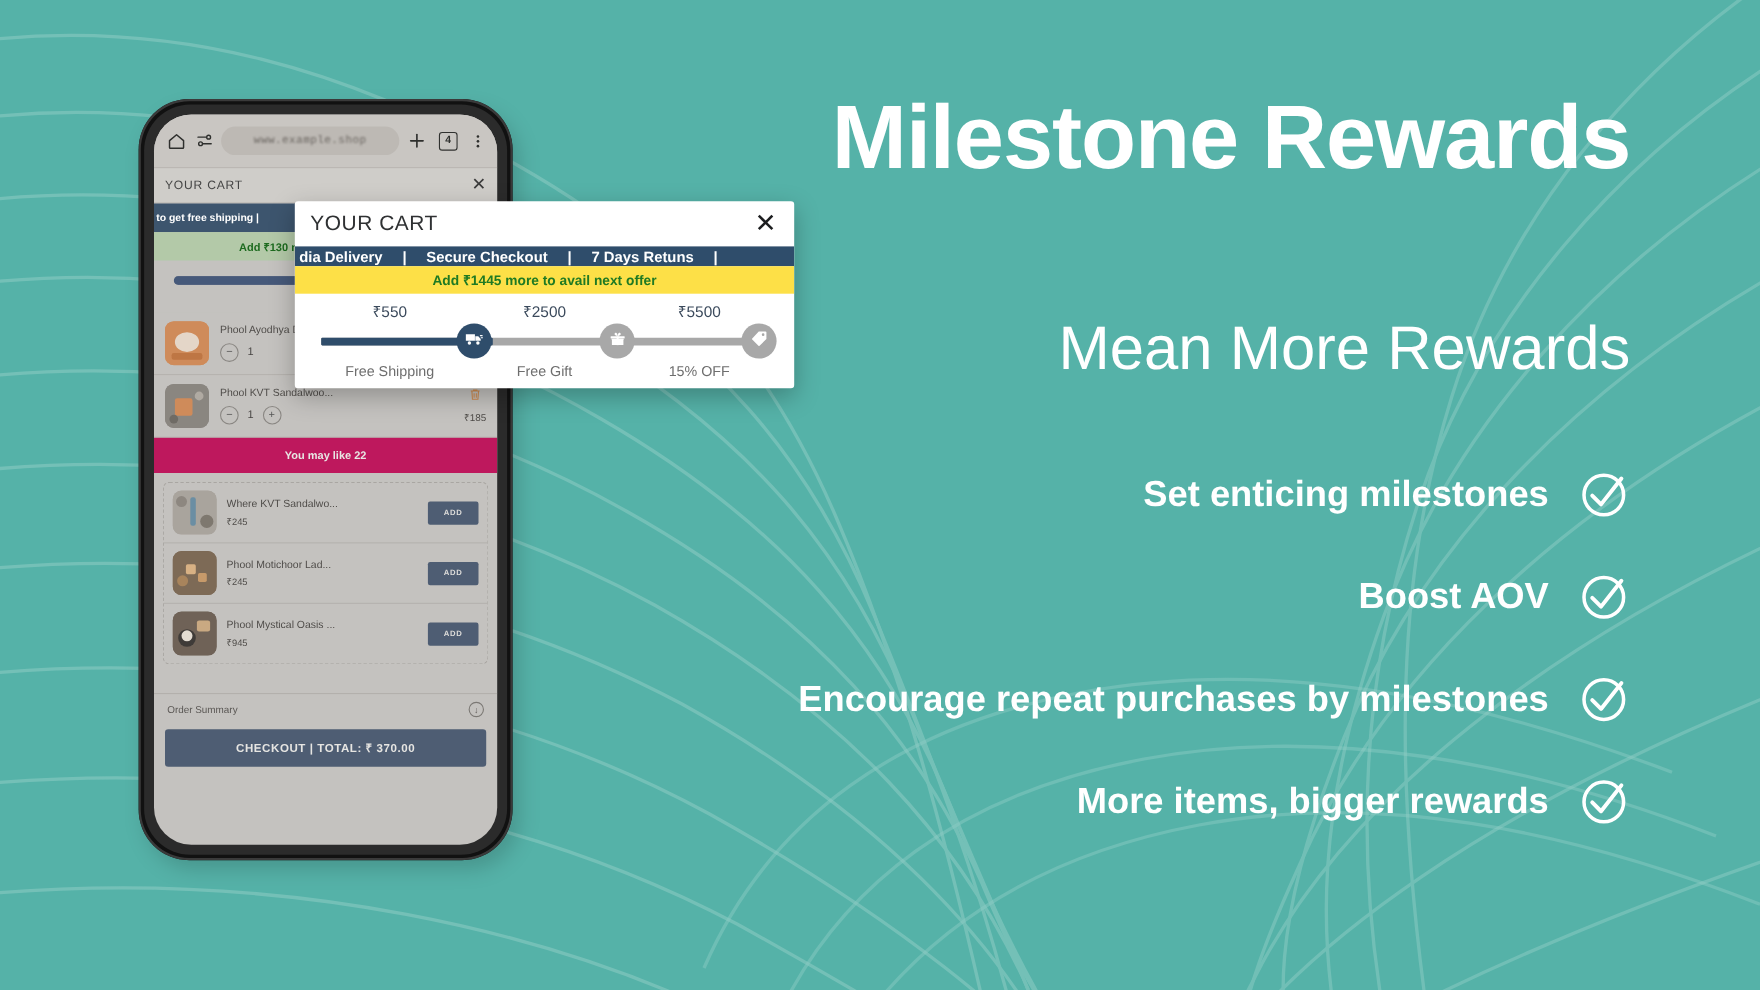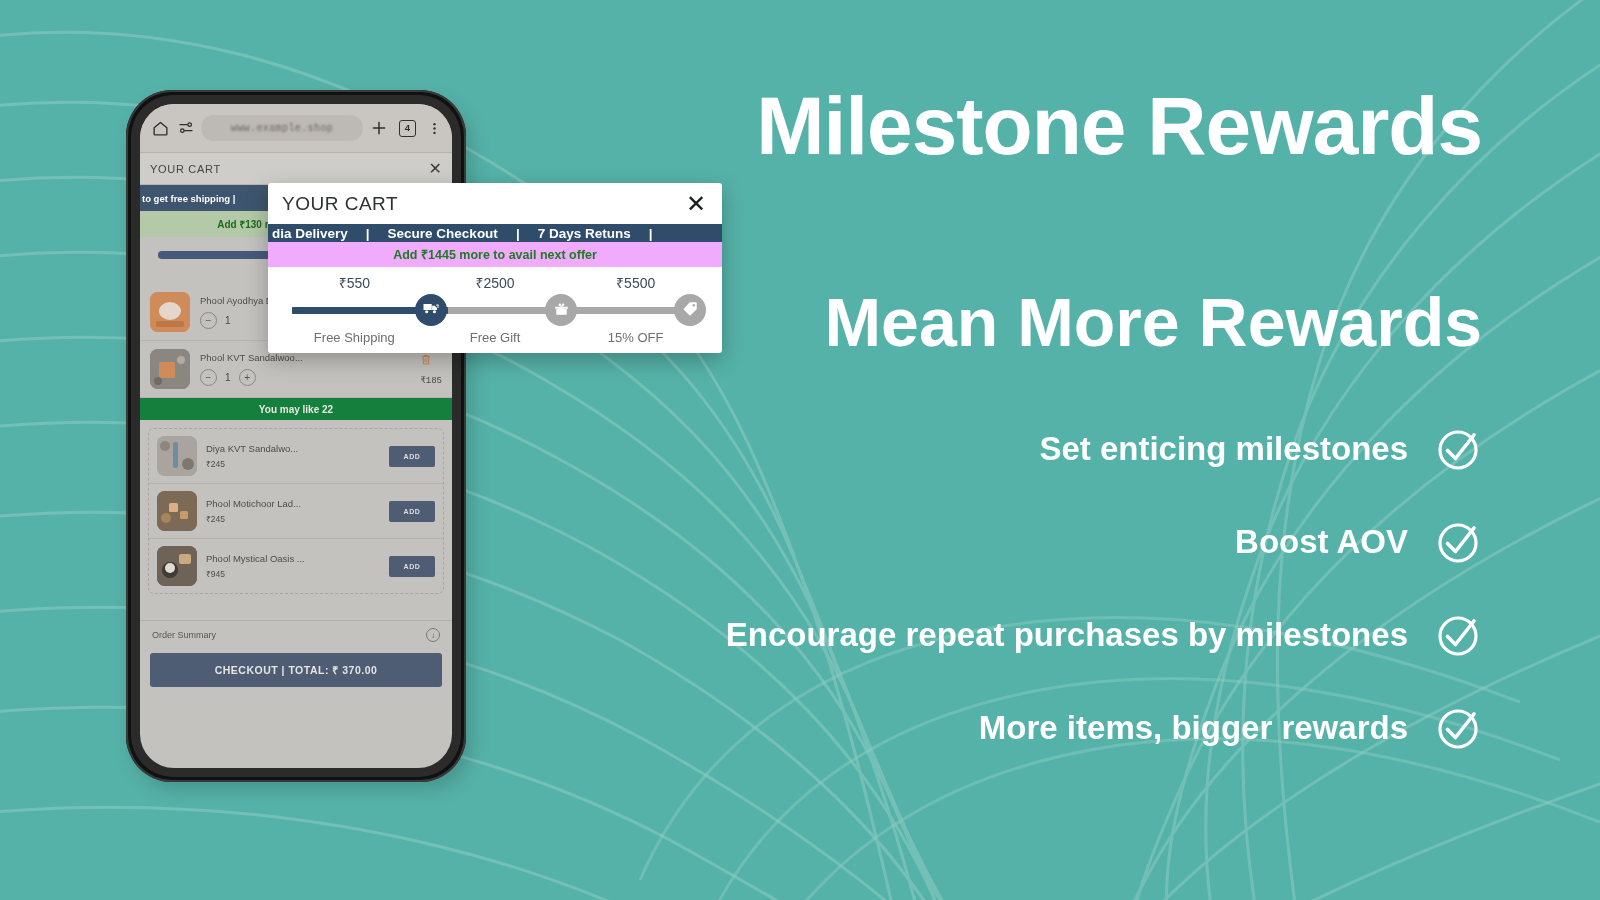--- a/index.html
+++ b/index.html
@@ -96,26 +96,26 @@
   .thumb.a { background:#cf8b5a; }
   .thumb.b { background:#8a8680; }
   .thumb.c { background:#a9a49d; }
   .thumb.d { background:#7d6a56; }
   .thumb.e { background:#6f6257; }
   .ci-mid { flex:1 1 auto; min-width:0; }
   .ci-name { font-size:9.5px; color:#4f4c49; white-space:nowrap; overflow:hidden; text-overflow:ellipsis; }
   .qty { display:flex; align-items:center; gap:8px; margin-top:6px; }
   .qbtn { width:17px; height:17px; border:1.2px solid #8a8783; border-radius:50%; display:flex; align-items:center; justify-content:center; font-size:10px; color:#555; background:transparent; }
   .qnum { font-size:10px; color:#474442; }
-  .ci-right { text-align:left; flex:0 0 auto;font-family:Liberation Mono, monospace; }
+  .ci-right { text-align:center; flex:0 0 auto; }
   .trash { color:#cf8b4f; font-size:12px; line-height:1; }
   .ci-price { font-size:9px; color:#4c4946; margin-top:6px; }
 
   .youmaylike {
-    height:22px; background:#15803d; color:#e8e7e4;
+    height:32px; background:#be185d; color:#e8e7e4;
     display:flex; align-items:center; justify-content:center;
     font-size:10px; font-weight:700;
   }
   .reco-card { margin:8px 8px 0; border:1px dashed #a9a6a2; border-radius:6px; background:#c4c2bf; }
   .reco-row { display:flex; align-items:center; gap:9px; padding:7px 8px; border-bottom:1px solid #b5b2ae; }
   .reco-row:last-child { border-bottom:none; }
   .rc-mid { flex:1 1 auto; min-width:0; }
   .rc-name { font-size:9.5px; color:#4f4c49; white-space:nowrap; overflow:hidden; text-overflow:ellipsis; }
   .rc-price { font-size:8.5px; color:#4f4c49; margin-top:4px; }
   .addbtn {
@@ -143,21 +143,21 @@
   }
   .pop-head { height:41px; display:flex; align-items:center; justify-content:space-between; padding:0 16px 0 14px; }
   .pop-title { font-size:19px; color:#2f3133; letter-spacing:.5px; }
   .pop-x { font-size:24px; color:#1c1d1f; line-height:1; font-weight:400; }
   .pop-ticker {
     height:18px; background:#2f4d6b; color:#fff;
     display:flex; align-items:center; gap:18px;
     font-size:13.5px; font-weight:700; padding-left:4px; white-space:nowrap; overflow:hidden;
   }
   .pop-offer {
-    height:25px; background:#f0abfc; color:#1f7a23;
+    height:25px; background:#fde047; color:#1f7a23;
     display:flex; align-items:center; justify-content:center;
     font-size:12.5px; font-weight:700;
   }
   .pop-miles { padding:6px 16px 0; position:relative; }
   .miles-amounts { display:flex; font-size:14px; color:#3b4a5c; font-weight:400; }
   .miles-amounts span { flex:1; text-align:center; }
   .miles-amounts span:first-child { text-align:center; }
   .bar-zone { position:relative; height:34px; margin-top:2px; }
   .bar-base { position:absolute; left:8px; right:8px; top:13px; height:7px; background:#a8a8a8; border-radius:1px; }
   .bar-fill { position:absolute; left:8px; top:13px; height:7px; width:37%; background:#2f4d6b; border-radius:1px; }
@@ -166,21 +166,21 @@
   .node.done { background:#2f4d6b; }
   .node.todo { background:#a8a8a8; }
   .miles-labels { display:flex; font-size:13px; color:#6e6e6e; margin-top:2px; }
   .miles-labels span { flex:1; text-align:center; }
 
   
   #right-panel { position:absolute; left:600px; top:0; width:1000px; height:712px; }
   .headline { position:absolute; right:120px; text-align:right; color:#ffffff; }
   .h-line1 { top:85px; right:118px; font-size:82px; font-weight:700; letter-spacing:-1px; line-height:1; }
   .h-line2 { top:188px; right:118px; font-size:76px; font-weight:300; line-height:1; }
-  .h-line3 { top:288px; right:118px; font-size:68px; font-weight:700; line-height:1; }
+  .h-line3 { top:288px; right:118px; font-size:56px; font-weight:400; line-height:1; }
 
   .bullets { position:absolute; right:118px; top:425px; width:880px; }
   .bullet { display:flex; align-items:center; justify-content:flex-end; gap:26px; margin-bottom:45px; }
   .bullet-text { color:#fff; font-size:33px; font-weight:600; white-space:nowrap; }
   .check-ico { flex:0 0 auto; width:48px; height:48px; }
 </style>
 </head>
 <body>
 
 <svg id="bg-pattern" viewBox="0 0 1600 900" preserveAspectRatio="none">
@@ -326,21 +326,21 @@
         <div class="reco-row">
           <div class="thumb c">
             <svg width="40" height="40" viewBox="0 0 40 40">
                 <rect width="40" height="40" fill="#a9a49d"></rect>
                 <rect x="16" y="6" width="5" height="26" rx="2" fill="#6b8ea3"></rect>
                 <circle cx="8" cy="10" r="5" fill="#8d8780"></circle>
                 <circle cx="31" cy="28" r="6" fill="#7e786f"></circle>
               </svg>
           </div>
           <div class="rc-mid">
-            <div class="rc-name">Diya KVT Sandalwo...</div>
+            <div class="rc-name">Where KVT Sandalwo...</div>
             <div class="rc-price">₹245</div>
           </div>
           <div class="addbtn">ADD</div>
         </div>
         <div class="reco-row">
           <div class="thumb d">
             <svg width="40" height="40" viewBox="0 0 40 40">
                 <rect width="40" height="40" fill="#7d6a56"></rect>
                 <rect x="12" y="12" width="9" height="9" rx="1.5" fill="#d8b184"></rect>
                 <rect x="23" y="20" width="8" height="8" rx="1.5" fill="#c79a6a"></rect>

